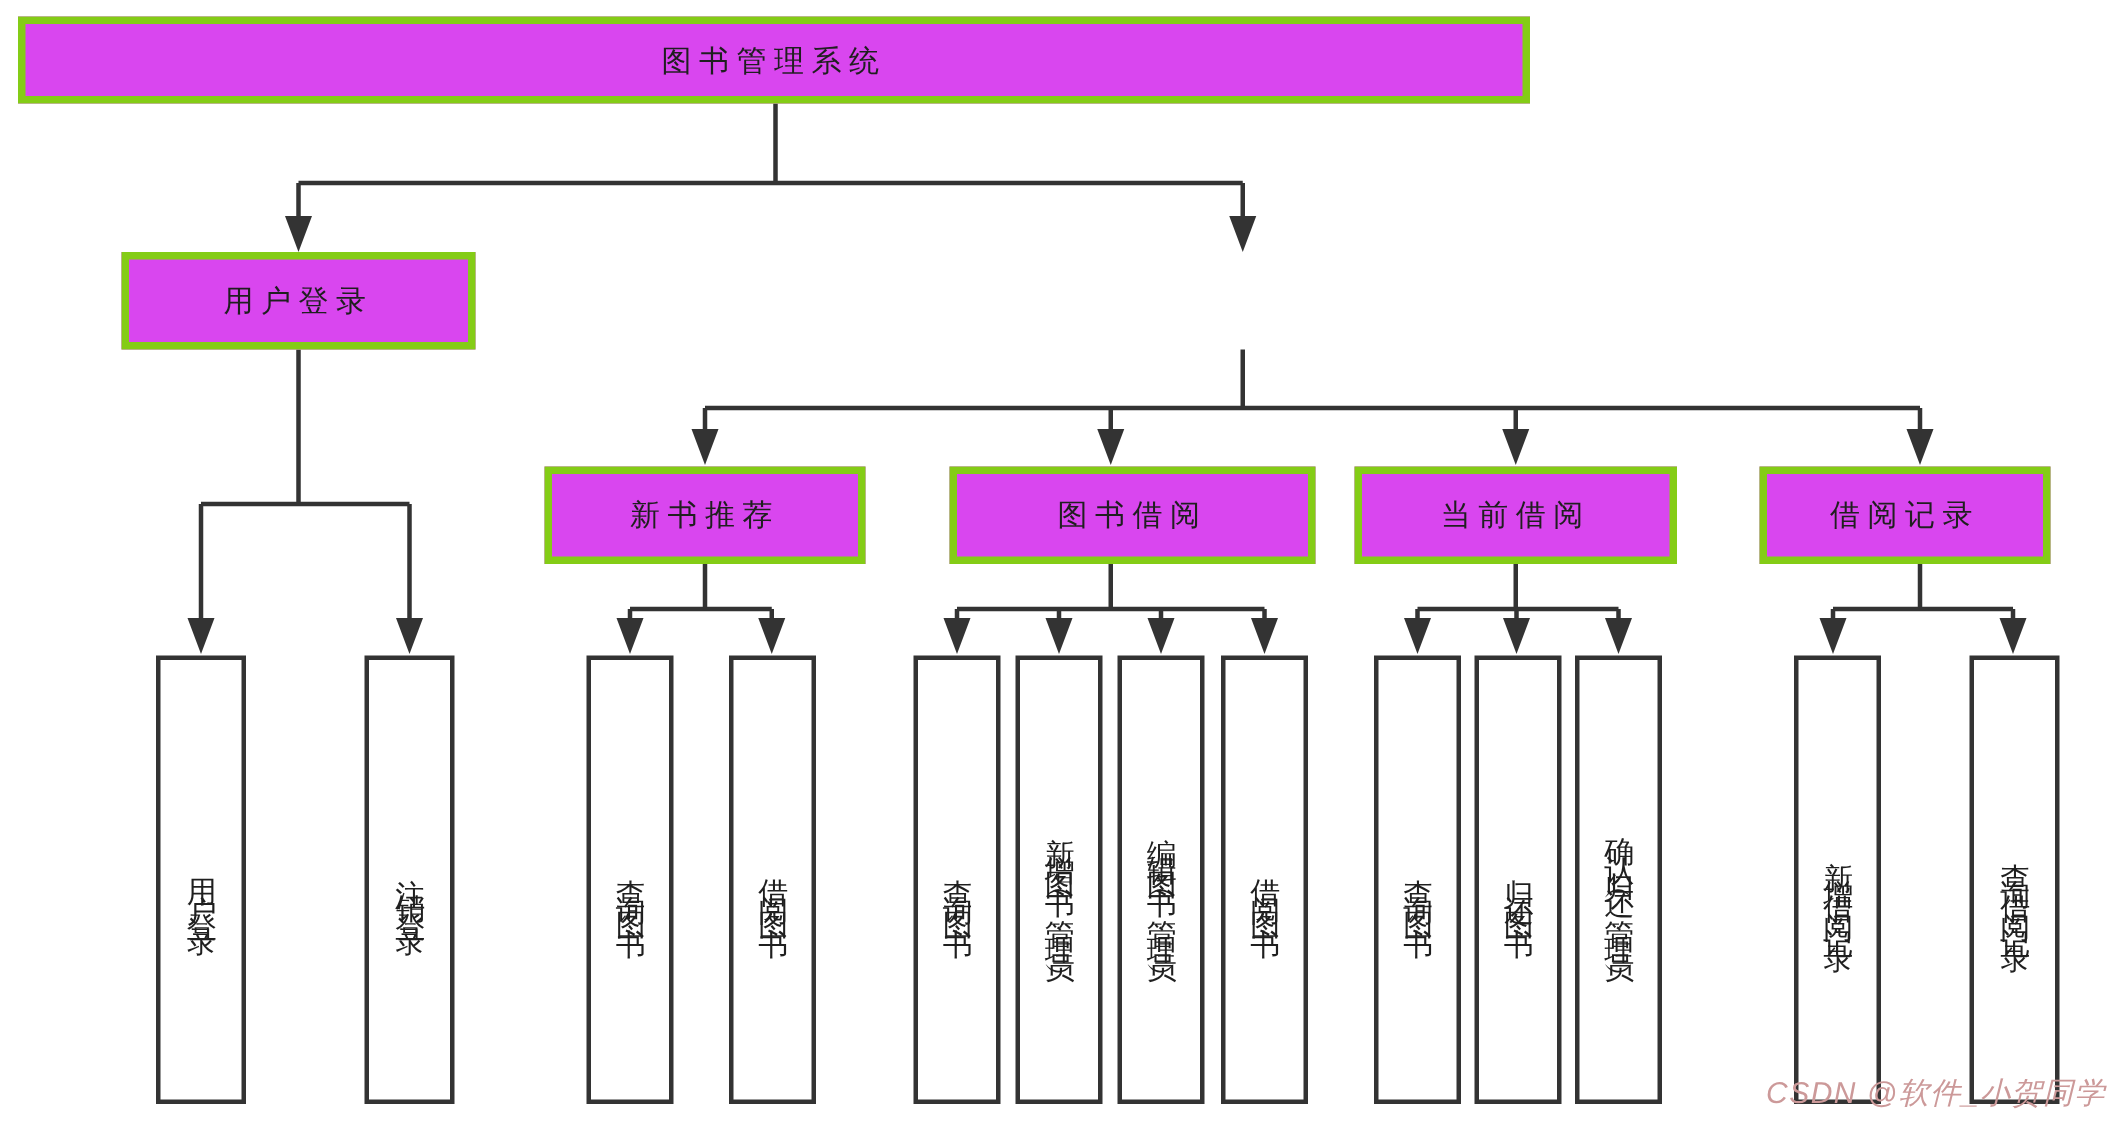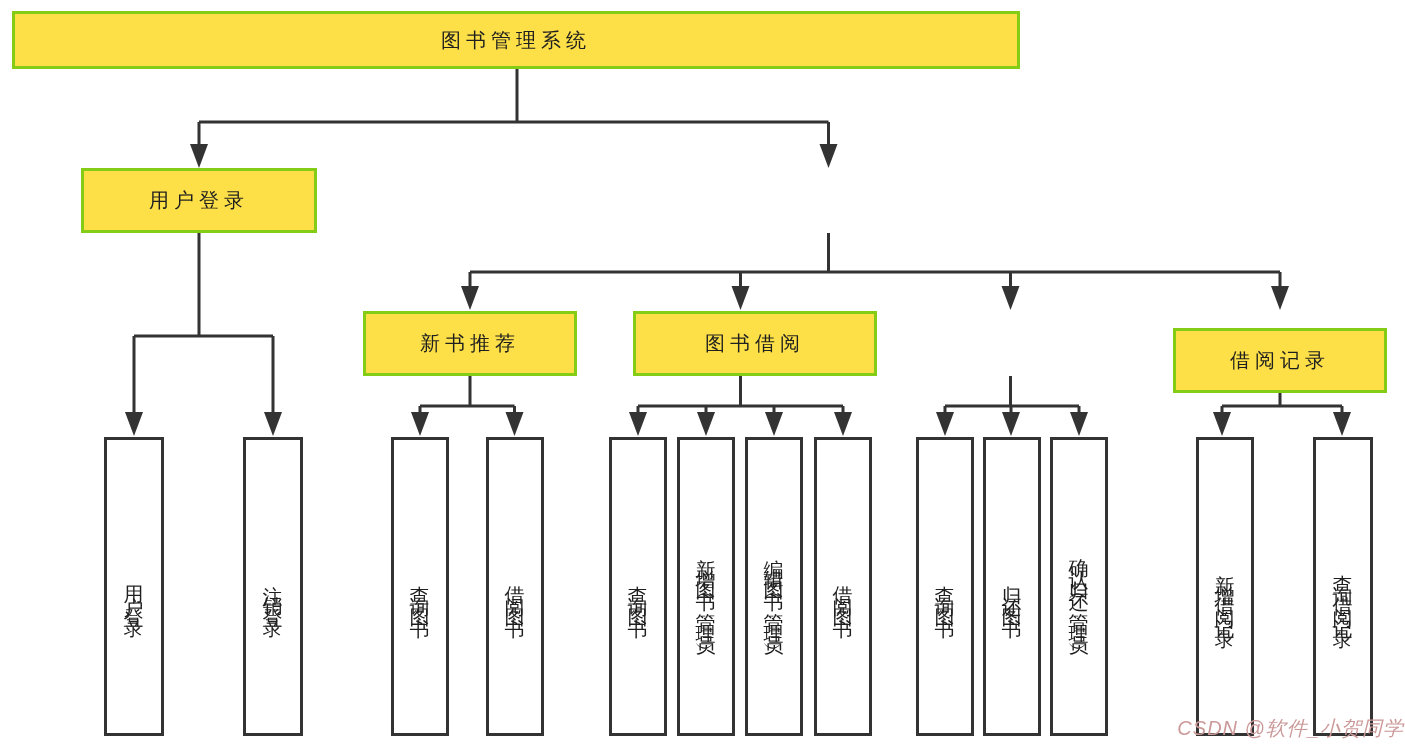--- a/index.html
+++ b/index.html
@@ -8,22 +8,22 @@
     width:1405px;height:747px;
     background:#ffffff;
     font-family:"Liberation Sans","DejaVu Sans",sans-serif;
     color:#1f1f1f;
     overflow:hidden;
   }
   #wires{position:absolute;left:0;top:0;width:1405px;height:747px;}
   .node{
     position:absolute;
     box-sizing:border-box;
-    border:3px solid #84cc16;
-    background:#fde047;
+    border:5px solid #84cc16;
+    background:#d946ef;
     display:flex;align-items:center;justify-content:center;
     font-size:20px;
     letter-spacing:5px;
     white-space:nowrap;
   }
   .leaf{
     position:absolute;
     box-sizing:border-box;
     border:3px solid #333333;
     background:#ffffff;
@@ -82,21 +82,22 @@
       <polygon points="1333,412 1351,412 1342,436"></polygon>
     </g>
   </svg>
 
   <div class="node" style="left:12px;top:11px;width:1008px;height:58px;">图书管理系统</div>
 
   <div class="node" style="left:81px;top:168px;width:236px;height:65px;">用户登录</div>
 
   <div class="node" style="left:363px;top:311px;width:214px;height:65px;">新书推荐</div>
   <div class="node" style="left:633px;top:311px;width:244px;height:65px;">图书借阅</div>
-  <div class="node" style="left:1173px;top:328px;width:214px;height:65px;">借阅记录</div>
+  <div class="node" style="left:903px;top:311px;width:215px;height:65px;">当前借阅</div>
+  <div class="node" style="left:1173px;top:311px;width:194px;height:65px;">借阅记录</div>
 
   <div class="leaf" style="left:104px;top:437px;width:60px;height:299px;">
     <span>用户登录</span>
   </div>
   <div class="leaf" style="left:243px;top:437px;width:60px;height:299px;">
     <span>注销登录</span>
   </div>
 
   <div class="leaf" style="left:391px;top:437px;width:58px;height:299px;">
     <span>查询图书</span>

